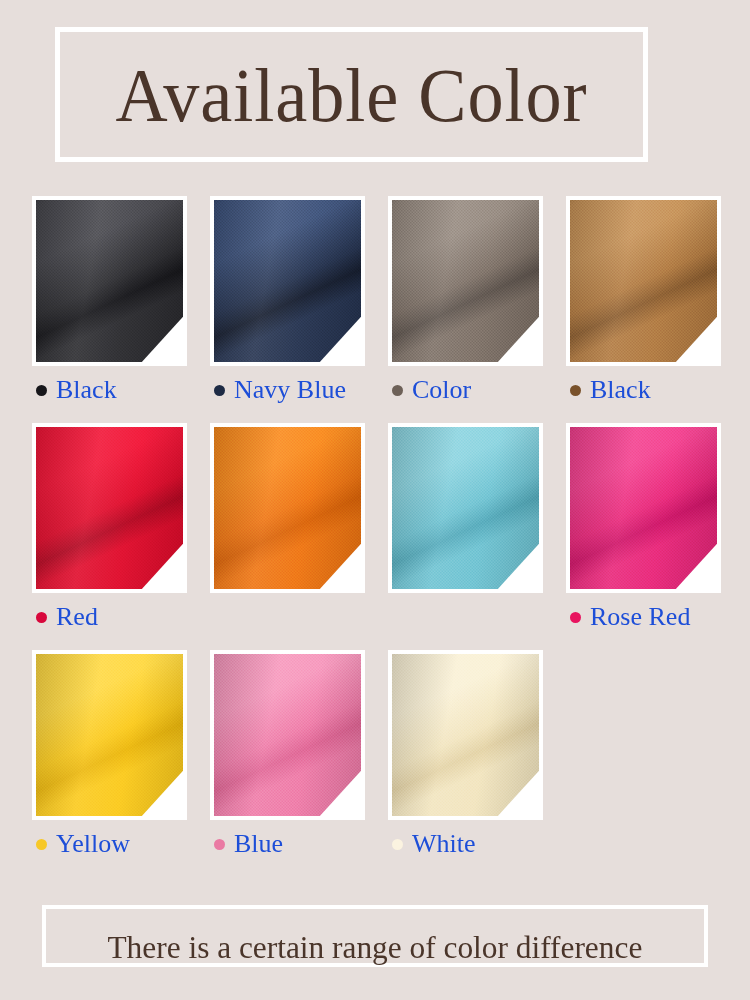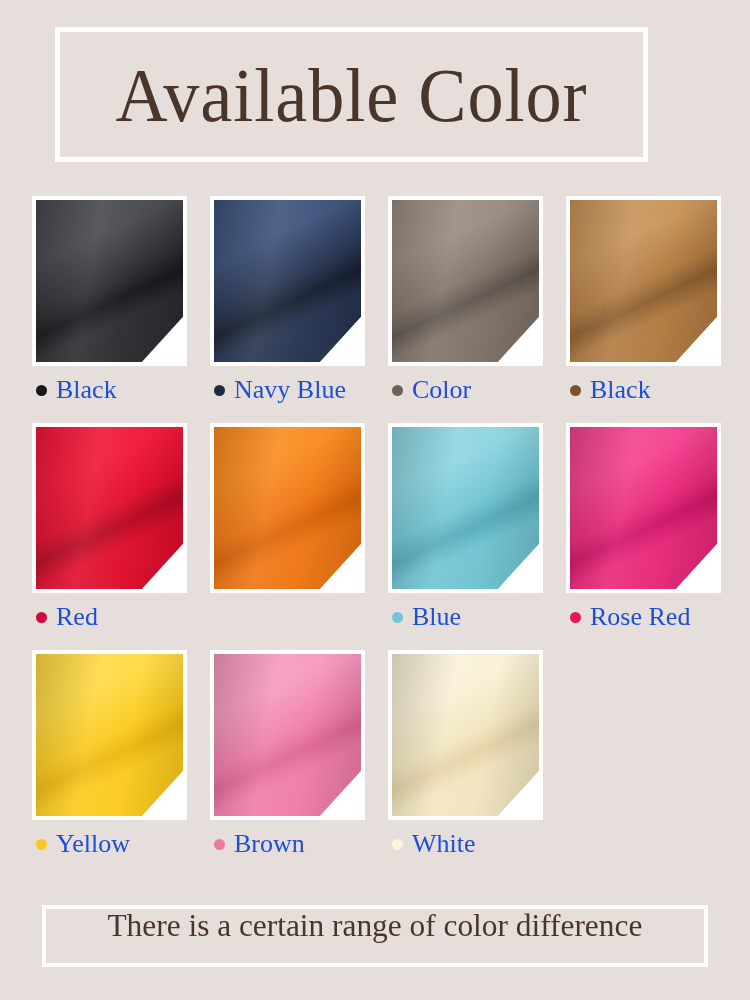--- a/index.html
+++ b/index.html
@@ -126,21 +126,21 @@
   
   .footer-box {
     position: absolute;
     left: 42px;
     top: 905px;
     width: 666px;
     height: 62px;
     border: 4px solid #ffffff;
     box-sizing: border-box;
     display: flex;
-    align-items: flex-start;
+    align-items: flex-end;
     justify-content: center;
   }
   .footer-text {
     font-family: "Liberation Serif", serif;
     font-size: 32px;
     line-height: 1;
     color: #4a352a;
     white-space: nowrap;
     transform: scaleX(0.98);
   }
@@ -258,24 +258,20 @@
       <div class="swatch-frame">
         <div class="swatch-img">
           <div class="fabric">
             <div class="base" style="background: rgb(110, 195, 210);"></div>
               <div class="fold" style="background: linear-gradient(155deg, rgb(83, 170, 187) 0%, rgb(139, 212, 224) 16%, rgb(139, 212, 224) 34%, rgb(110, 195, 210) 50%, rgb(83, 170, 187) 57%, rgb(110, 195, 210) 64%, rgb(110, 195, 210) 86%, rgb(83, 170, 187) 100%);"></div>
               <div class="sheen" style="background: linear-gradient(100deg, rgba(0, 0, 0, 0.18) 0%, rgba(255, 255, 255, 0.1) 38%, rgba(255, 255, 255, 0.04) 62%, rgba(0, 0, 0, 0.14) 100%);"></div>
               <div class="weave"></div>
           </div>
         </div>
       </div>
-      <div class="swatch-label">
-        <span class="bullet" style="background: rgb(110, 198, 214);"></span>
-        <span class="label-text">Blue</span>
-      </div>
     </div>
 
 
     <div class="swatch-cell">
       <div class="swatch-frame">
         <div class="swatch-img">
           <div class="fabric">
             <div class="base" style="background: rgb(233, 37, 121);"></div>
               <div class="fold" style="background: linear-gradient(155deg, rgb(207, 17, 102) 0%, rgb(244, 64, 143) 16%, rgb(244, 64, 143) 34%, rgb(233, 37, 121) 50%, rgb(207, 17, 102) 57%, rgb(233, 37, 121) 64%, rgb(233, 37, 121) 86%, rgb(207, 17, 102) 100%);"></div>
               <div class="sheen" style="background: linear-gradient(100deg, rgba(0, 0, 0, 0.18) 0%, rgba(255, 255, 255, 0.1) 38%, rgba(255, 255, 255, 0.04) 62%, rgba(0, 0, 0, 0.14) 100%);"></div>
@@ -312,21 +308,21 @@
           <div class="fabric">
             <div class="base" style="background: rgb(239, 123, 168);"></div>
               <div class="fold" style="background: linear-gradient(155deg, rgb(224, 100, 148) 0%, rgb(247, 152, 189) 16%, rgb(247, 152, 189) 34%, rgb(239, 123, 168) 50%, rgb(224, 100, 148) 57%, rgb(239, 123, 168) 64%, rgb(239, 123, 168) 86%, rgb(224, 100, 148) 100%);"></div>
               <div class="sheen" style="background: linear-gradient(100deg, rgba(0, 0, 0, 0.18) 0%, rgba(255, 255, 255, 0.1) 38%, rgba(255, 255, 255, 0.04) 62%, rgba(0, 0, 0, 0.14) 100%);"></div>
               <div class="weave"></div>
           </div>
         </div>
       </div>
       <div class="swatch-label">
         <span class="bullet" style="background: rgb(234, 122, 163);"></span>
-        <span class="label-text">Brown</span>
+        <span class="label-text">Blue</span>
       </div>
     </div>
 
     <div class="swatch-cell">
       <div class="swatch-frame">
         <div class="swatch-img">
           <div class="fabric">
             <div class="base" style="background: rgb(242, 229, 191);"></div>
               <div class="fold" style="background: linear-gradient(155deg, rgb(228, 211, 166) 0%, rgb(250, 241, 214) 16%, rgb(250, 241, 214) 34%, rgb(242, 229, 191) 50%, rgb(228, 211, 166) 57%, rgb(242, 229, 191) 64%, rgb(242, 229, 191) 86%, rgb(228, 211, 166) 100%);"></div>
               <div class="sheen" style="background: linear-gradient(100deg, rgba(0, 0, 0, 0.18) 0%, rgba(255, 255, 255, 0.1) 38%, rgba(255, 255, 255, 0.04) 62%, rgba(0, 0, 0, 0.14) 100%);"></div>

